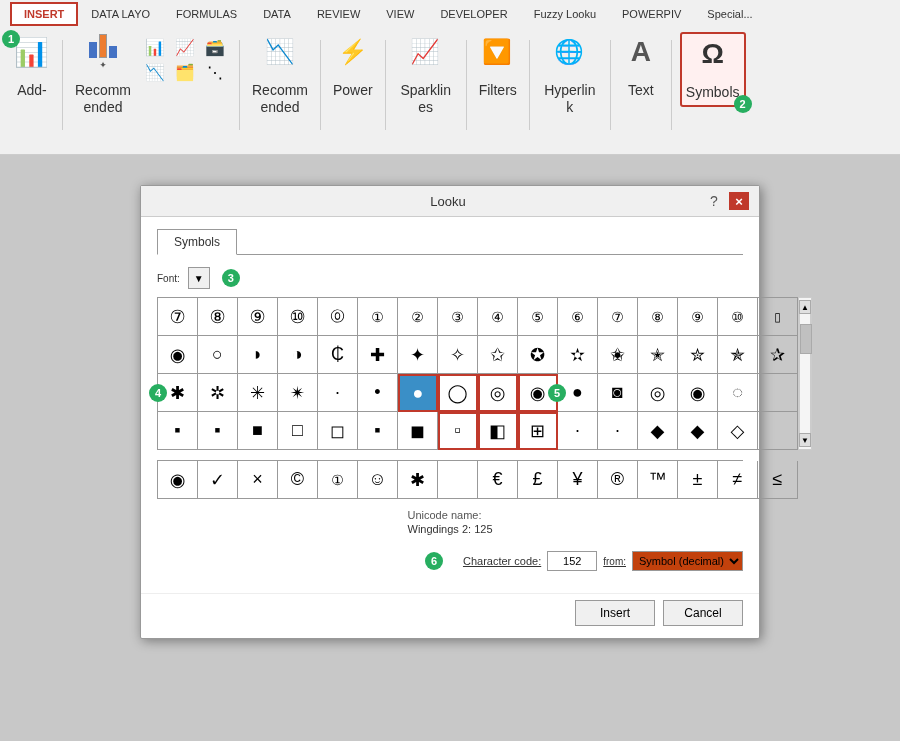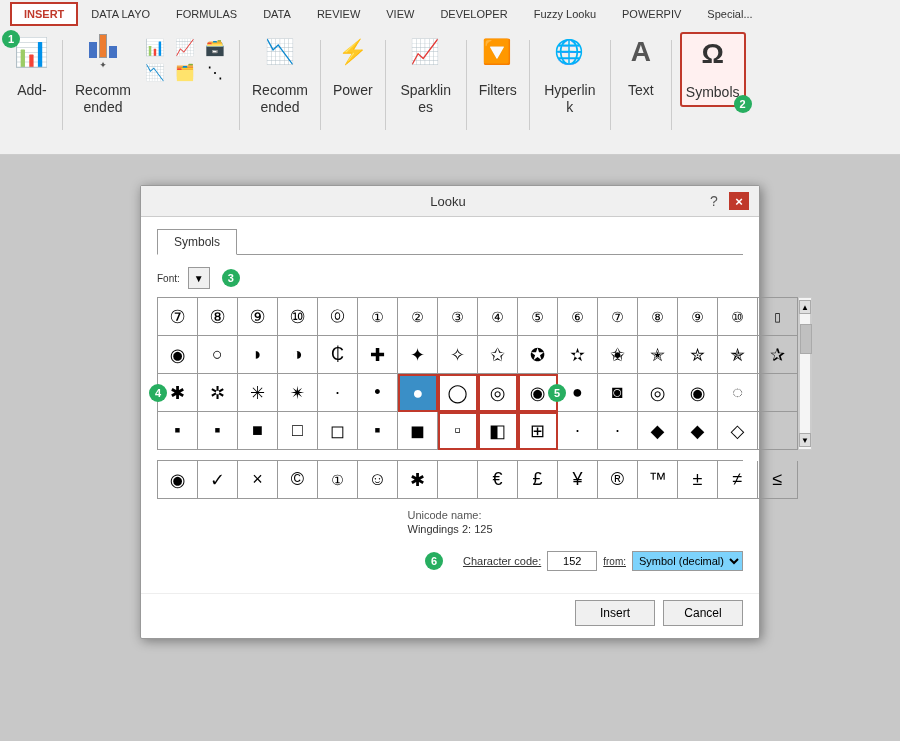--- a/index.html
+++ b/index.html
@@ -404,21 +404,21 @@
     .charcode-from {
       font-size: 10px;
       text-decoration: underline;
       color: #333;
     }
 
     .charcode-select {
       height: 20px;
       border: 1px solid #999;
       font-size: 11px;
-      background: #7dd3fc;
+      background: #c2410c;
       padding: 0 2px;
     }
 
     
     .dialog-footer {
       display: flex;
       justify-content: flex-end;
       gap: 8px;
       padding: 6px 16px 12px;
       border-top: 1px solid #eee;

